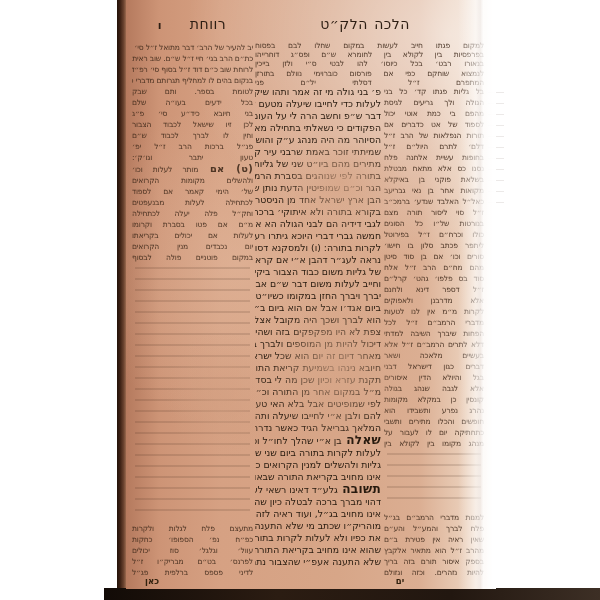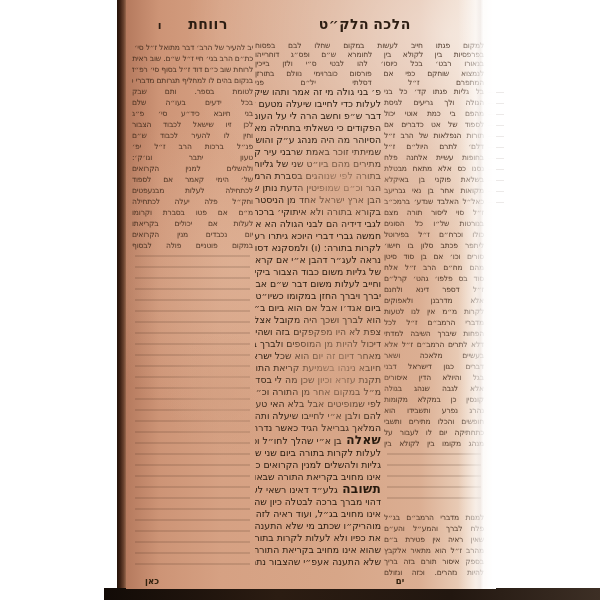--- a/index.html
+++ b/index.html
@@ -31,21 +31,21 @@
     background:linear-gradient(90deg,rgba(255,255,255,0),rgba(110,64,42,.20) 45%,rgba(255,255,255,.35) 75%,rgba(255,255,255,0));
     pointer-events:none;
   }
   .shadow-band{
     position:absolute;left:104px;top:588px;width:496px;height:12px;
     background:linear-gradient(90deg,#120b07,#2b1c12 35%,#221710 70%,#3d2f25);
   }
   
   .runhead span{
     position:absolute;top:16px;transform:translateX(-50%);
-    color:#2c1d12;font-weight:bold;font-size:14px;letter-spacing:.5px;white-space:nowrap;
+    color:#2c1d12;font-weight:normal;font-size:14px;letter-spacing:.5px;white-space:nowrap;
   }
   .runhead .folio{font-size:11px;font-weight:bold;top:19px;}
   
   .col{
     position:absolute;direction:rtl;color:#33permission2217;
   }
   .tl{
     direction:rtl;text-align:justify;text-align-last:justify;white-space:nowrap;
     overflow:hidden;color:#32220f;
   }
@@ -117,33 +117,41 @@
     <div class="col col-left rashi">
       <div>
           <div class="tl">יב להעיר של הרב׳ דבר מתואל ז״ל סי׳ מכ״ד בכתב</div>
           <div class="tl">כת״ם הרב בגי׳ חיי ז״ל ש״ם. שוב ראיתי שבוונתי׳ בזה</div>
           <div class="tl">לרוחת שוב כ״ם דוד ז״ל בסוף סי׳ רפ״ד והרב ז״ל קילר</div>
           <div class="tl">בנקום בהים לו למחליף תגרותם מדברי כתלו״ם ז״ל יש</div>
           <div class="tl">לטומת בספר. ותם שבק</div>
           <div class="tl">בכל ידעים בעו״ה שלם</div>
           <div class="tl">בני חיובא כיד״ע סי׳ פ״ג</div>
           <div class="tl">לכן זיו שישאל לכבוד הצבור</div>
-          <div class="tl">וחין לו להעיר לכבוד ש״ם</div>
+          <div class="tl">וחין לו לברך לכבוד ש״ם</div>
           <div class="tl">פנ״ל ברכות הרב ז״ל יפ׳</div>
           <div class="tl">טעון יתבר וגו׳ק׳:</div>
-          <div class="tl">ולהשלים למנין הקרואים</div>
+          <div class="tl"><b>(ט) אם </b>מותר לעלות וכו׳</div>
+          <div class="tl">ולהשלים מקומות הקרואים</div>
           <div class="tl">של׳ הימי קאמר אם לספוד</div>
           <div class="tl">לכתחילה לעלות מבנעפטים</div>
           <div class="tl">וחק״ל פלה יעלה לכתחילה</div>
           <div class="tl">מ״ם אם פטו בסברת וקרומו</div>
           <div class="tl">לעלות אם יכולים בקריאתו</div>
           <div class="tl">יום נכבדים מנין הקרואים</div>
           <div class="tl">במקום פוטניים פולה לבסוף</div>
         </div>
       <div class="fillertex grow"></div>
+      <div>
+          <div class="tl">מתעצם פלח לגלות ולקרות</div>
+          <div class="tl">כפ״ח נפ׳ הספופו׳ כחקות</div>
+          <div class="tl">עוול׳ וגלגל׳ סוז יכולים</div>
+          <div class="tl">לפרנס׳ בט״ם מבריק״ו ז״ל</div>
+          <div class="tl">לדיני פספס ברלפית פג״ל</div>
+        </div>
     </div>
 
     <div class="col col-mid square">
         <div class="tl">פ׳ בני גולה מי זה אמר ותהו שיקראוהו</div>
         <div class="tl">לעלות כדי לחייבו שיעלה מטעם שהוא</div>
         <div class="tl">דבר ש״פ וחשב הרה לי על העומדים על</div>
         <div class="tl">הפקודים כי נשאלתי בתחילה מאתר מהם</div>
         <div class="tl">הסיוהר מה היה מנהג ע״ק והושבתי כו מה</div>
         <div class="tl">שמיתתי זוכר באמת שרבני עיר קדשנו היו</div>
         <div class="tl">מתירים מהם ביו״ט שני של גליות לעלות</div>

